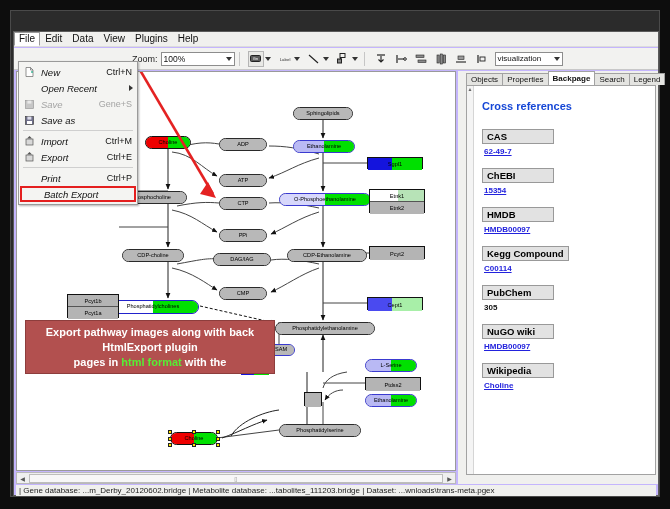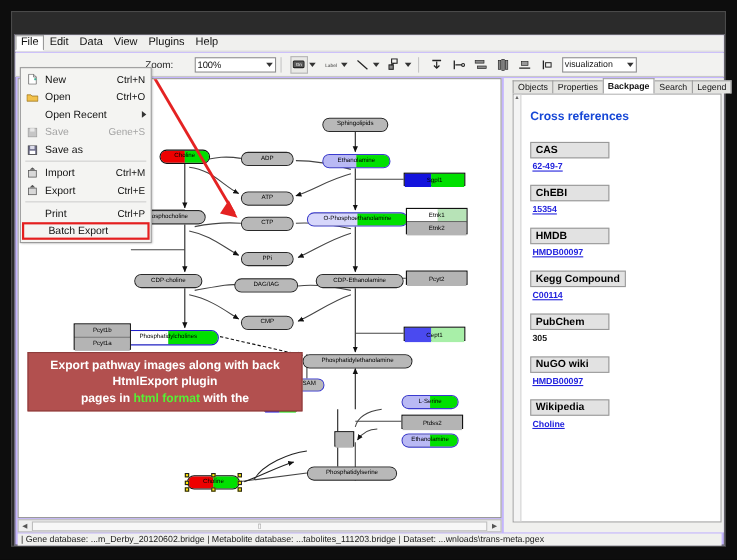--- a/index.html
+++ b/index.html
@@ -31,42 +31,42 @@
       border-bottom:1px solid #ffffff;padding:0px 4px;position:relative;z-index:40;}
 
   
   .toolbar{position:absolute;left:0;top:16px;height:22px;width:100%;
       background:#f2f2f0;border-bottom:1px solid #c8c8c8;box-sizing:border-box;
       display:flex;align-items:center;}
   .tb-pad{width:118px;flex:0 0 auto;}
   .zoom-label{font-size:9px;color:#222;margin-right:3px;}
   .zoom-combo{width:74px;height:14px;background:#fff;border:1px solid #8d8d8d;
       display:flex;align-items:center;justify-content:space-between;font-size:8.5px;
-      color:#111;box-sizing:border-box;padding:0 2px;margin-left:16px;}
+      color:#111;box-sizing:border-box;padding:0 2px;}
   .combo-arrow{width:0;height:0;border-left:3px solid transparent;border-right:3px solid transparent;
       border-top:4px solid #333;}
   .tb-btn{width:16px;height:16px;margin-left:4px;display:flex;align-items:center;
       justify-content:center;background:#e9e9e6;border:1px solid #b5b5b5;
       font-size:6px;color:#333;box-sizing:border-box;}
   .tb-btn.flat{background:transparent;border:1px solid transparent;}
   .tb-split{width:9px;height:16px;display:flex;align-items:center;justify-content:center;}
   .tb-sep{width:1px;height:14px;background:#c6c6c6;margin:0 4px;}
   .vis-combo{width:68px;height:14px;background:#fff;border:1px solid #8d8d8d;
       display:flex;align-items:center;justify-content:space-between;font-size:8px;
       color:#111;box-sizing:border-box;padding:0 2px;margin-left:6px;}
 
   
   .filemenu{position:absolute;left:4px;top:29px;width:120px;background:#f4f4f2;
       border:1px solid #9a9a9a;box-shadow:1px 1px 2px rgba(0,0,0,.3);z-index:60;
       padding:2px 0;box-sizing:border-box;}
   .fm-row{height:16px;display:flex;align-items:center;font-size:9.5px;color:#111;
       padding-left:2px;box-sizing:border-box;position:relative;}
   .fm-row.dim{color:#a4a4a4;}
   .fm-ico{width:16px;height:13px;display:flex;align-items:center;justify-content:center;flex:0 0 auto;}
-  .fm-lab{flex:1 1 auto;padding-left:4px;}
+  .fm-lab{flex:1 1 auto;padding-left:4px;font-style:italic;}
   .fm-acc{padding-right:5px;font-size:9px;}
   .fm-arrow{position:absolute;right:4px;width:0;height:0;
       border-top:3px solid transparent;border-bottom:3px solid transparent;border-left:4px solid #333;}
   .fm-sep{height:1px;background:#cfcfcf;margin:2px 4px;}
   .fm-row.highlight{border:2px solid #e41f1f;box-sizing:border-box;margin:0 1px;height:16px;}
 
   
   .canvas{position:absolute;left:2px;top:39px;width:440px;height:400px;
       background:#ffffff;border:1px solid #9a9a9a;box-sizing:border-box;overflow:hidden;}
   .canvas-inner{position:absolute;left:0;top:0;width:100%;height:100%;}
@@ -613,29 +613,20 @@
                 <svg width="9" height="10" viewBox="0 0 9 10">
                   <path d="M1 .5h4.5L8 3v6.5H1z" fill="#fff" stroke="#666" stroke-width=".7"></path>
                   <path d="M5.5.5V3H8" fill="none" stroke="#666" stroke-width=".7"></path>
                   <path d="M6 5h2M7 4v2" stroke="#2a8" stroke-width=".8"></path>
                 </svg>
               </span>
               <span class="fm-lab">New</span>
               <span class="fm-acc">Ctrl+N</span>
             </div>
             <div class="fm-row">
-              <span class="fm-ico">
-                <svg width="11" height="9" viewBox="0 0 11 9">
-                  <path d="M.5 2.2h3.6l1 1.1h5.4V8H.5z" fill="#f2c14a" stroke="#9a7420" stroke-width=".7"></path>
-                </svg>
-              </span>
-              <span class="fm-lab">Open</span>
-              <span class="fm-acc">Ctrl+O</span>
-            </div>
-            <div class="fm-row">
               <span class="fm-ico"></span>
               <span class="fm-lab">Open Recent</span>
               <span class="fm-acc"></span>
               <span class="fm-arrow"></span>
             </div>
             <div class="fm-row dim">
               <span class="fm-ico">
                 <svg width="9" height="9" viewBox="0 0 9 9">
                   <rect x=".5" y=".5" width="8" height="8" fill="#c6c6c6" stroke="#999" stroke-width=".7"></rect>
                   <rect x="2.4" y=".6" width="4" height="3" fill="#e8e8e8"></rect>

